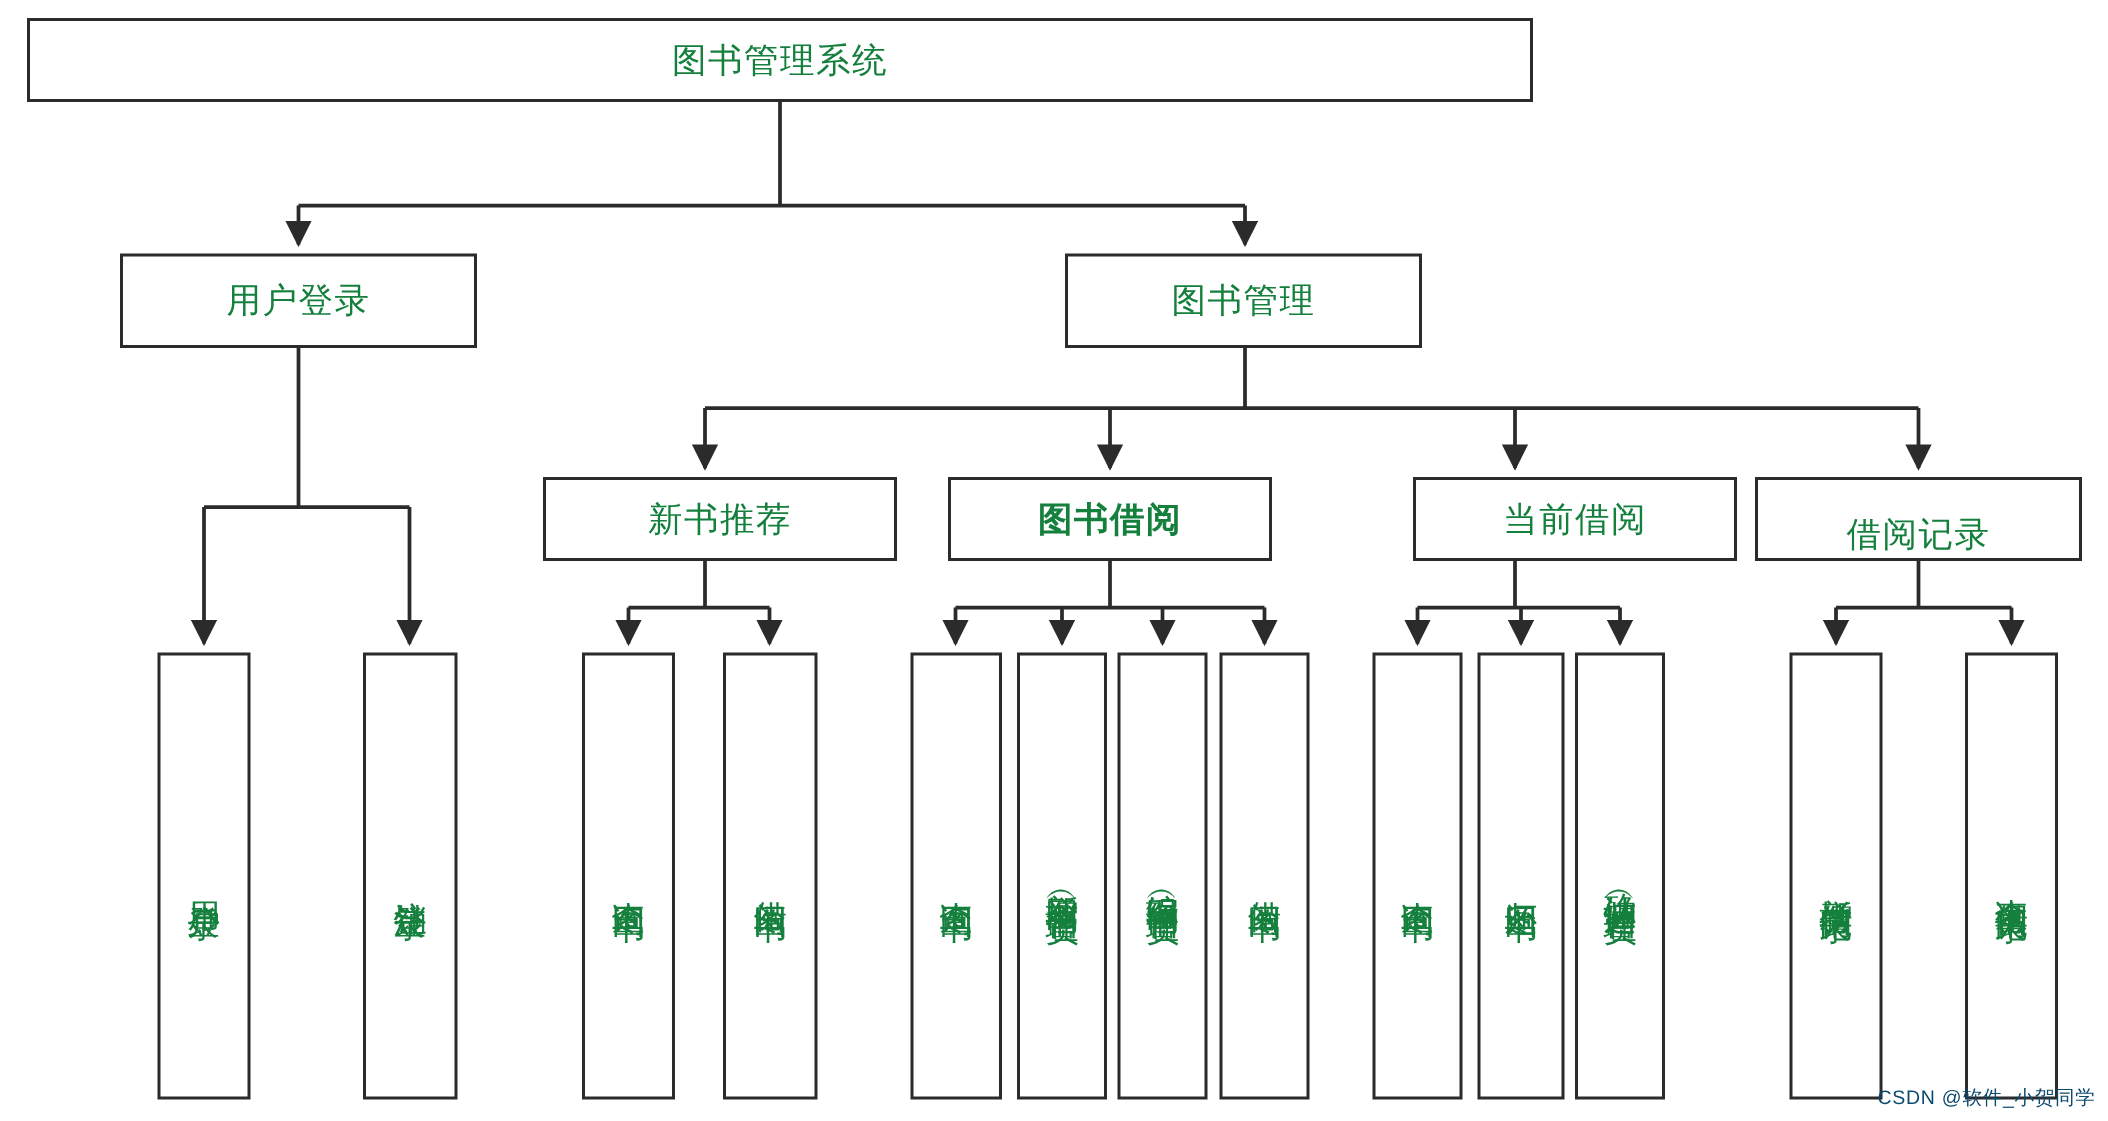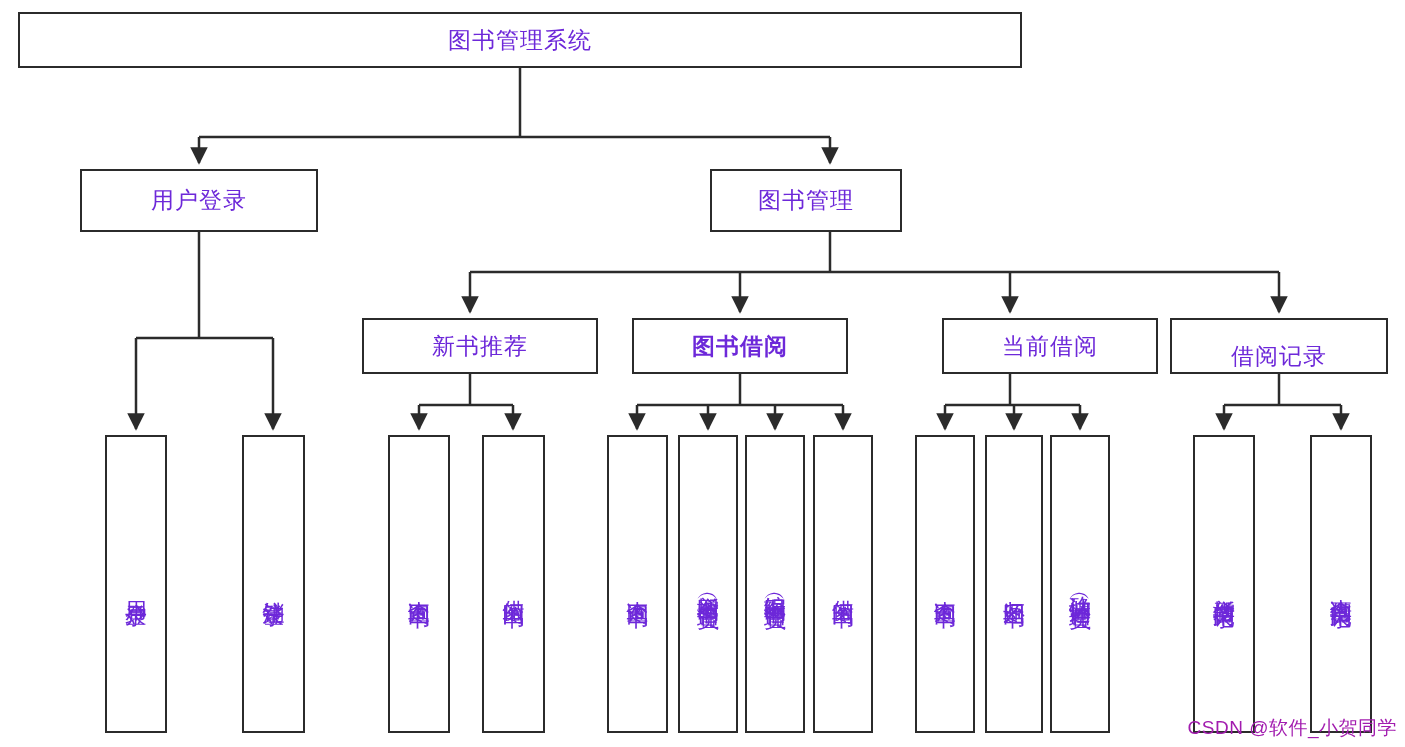--- a/index.html
+++ b/index.html
@@ -27,21 +27,21 @@
     pointer-events: none;
   }
   .node {
     position: absolute;
     box-sizing: border-box;
     border: 2.5px solid #2b2b2b;
     background: #ffffff;
     display: flex;
     align-items: center;
     justify-content: center;
-    color: #6d28d9;
+    color: #15803d;
     overflow: hidden;
   }
   .node.horiz {
     font-size: 23px;
     letter-spacing: 1px;
   }
   .node.vert {
     writing-mode: vertical-rl;
     text-orientation: upright;
     font-size: 22px;
@@ -55,22 +55,22 @@
     white-space: nowrap;
   }
   .label {
     display: block;
     white-space: nowrap;
   }
   #watermark {
     position: absolute;
     right: 8px;
     bottom: 6px;
-    font-size: 19px;
-    color: #a21caf;
+    font-size: 13px;
+    color: #0c4a6e;
     letter-spacing: 0.5px;
     white-space: nowrap;
   }
 </style>
 </head>
 <body>
 
 <div id="canvas">
 
   <svg id="edges" viewBox="0 0 1405 747" width="1405" height="747" xmlns="http://www.w3.org/2000/svg">
@@ -123,21 +123,21 @@
     </g>
   </svg>
 
   <div class="node horiz" style="left:18px; top:12px; width:1004px; height:56px;">
     <span class="label">图书管理系统</span>
   </div>
 
   <div class="node horiz" style="left:80px; top:169px; width:238px; height:63px;">
     <span class="label">用户登录</span>
   </div>
-  <div class="node horiz" style="left:710px; top:169px; width:192px; height:63px;">
+  <div class="node horiz" style="left:710px; top:169px; width:238px; height:63px;">
     <span class="label">图书管理</span>
   </div>
 
   <div class="node horiz" style="left:362px; top:318px; width:236px; height:56px;">
     <span class="label">新书推荐</span>
   </div>
   <div class="node horiz" style="left:632px; top:318px; width:216px; height:56px;font-weight:bold;">
     <span class="label">图书借阅</span>
   </div>
   <div class="node horiz" style="left:902px; top:318px; width:216px; height:56px;margin-left:40px;">

